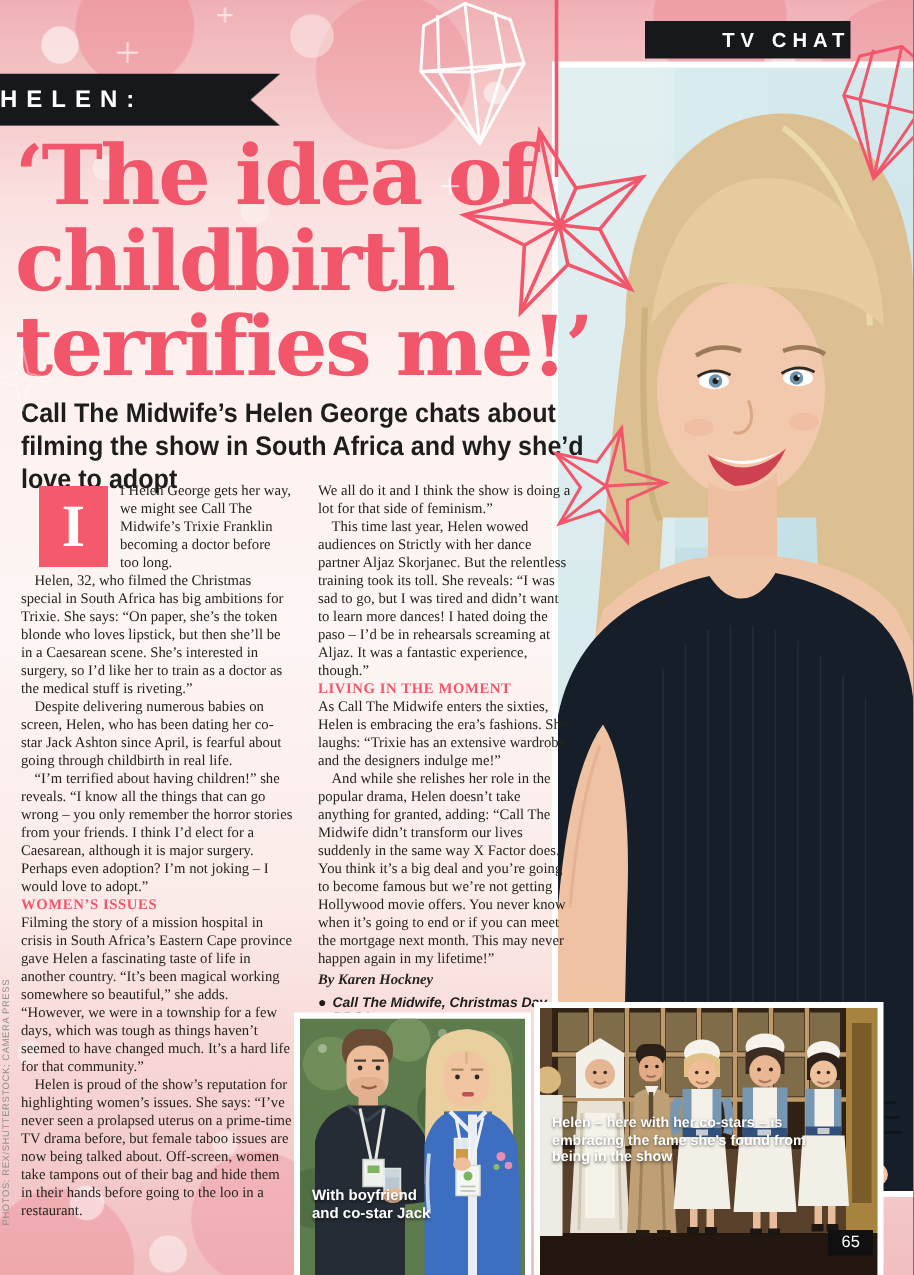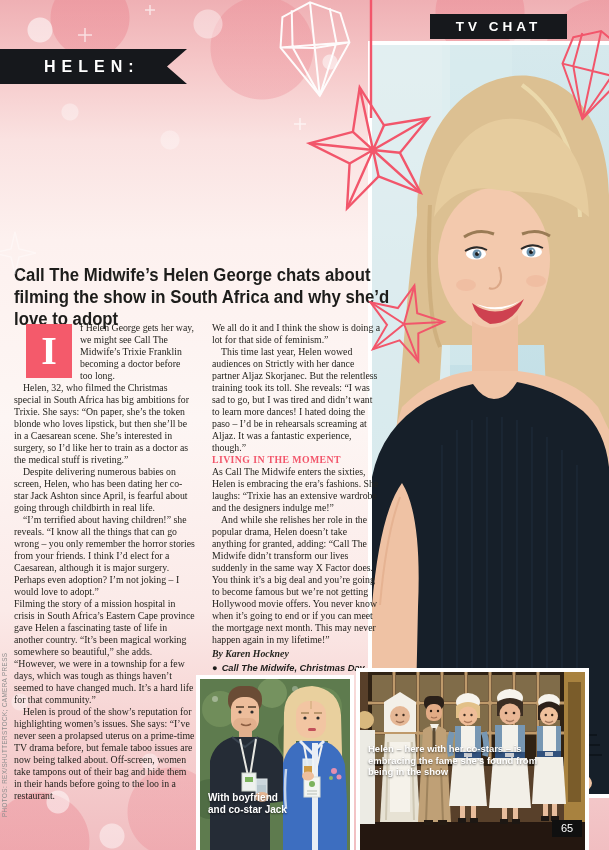--- a/index.html
+++ b/index.html
@@ -23,25 +23,25 @@
       radial-gradient(circle 9px at 150px 762px, rgba(255,255,255,.4) 0 8px, transparent 9px),
       radial-gradient(circle 13px at 112px 836px, rgba(255,255,255,.45) 0 12px, transparent 13px),
       radial-gradient(circle 9px at 20px 702px, rgba(255,255,255,.35) 0 8px, transparent 9px),
       radial-gradient(circle 50px at 40px 842px, rgba(233,115,128,.3) 0 49px, transparent 50px),
       radial-gradient(circle 45px at 172px 812px, rgba(233,115,128,.25) 0 44px, transparent 45px),
       linear-gradient(180deg,#efb0b4 0px,#f5c6c7 60px,#fae2e1 140px,#fdf1ef 240px,#fdf6f4 420px,#fbeae8 610px,#f7d6d5 710px,#f1bec1 850px);
   }
   .ribbon{
     position:absolute;left:0;top:49px;width:187px;height:35px;background:#16181c;z-index:6;
     clip-path:polygon(0 0,100% 0,calc(100% - 20px) 50%,100% 100%,0 100%);
-    color:#fff;font-weight:bold;font-size:16px;letter-spacing:6px;line-height:35px;padding-left:44px;box-sizing:border-box;
+    color:#fff;font-weight:bold;font-size:16px;letter-spacing:6px;line-height:35px;box-sizing:border-box;
   }
   .tvchat{
     position:absolute;left:430px;top:14px;width:137px;height:25px;background:#16181c;z-index:6;
-    color:#fff;font-weight:bold;font-size:13.5px;letter-spacing:4px;line-height:25px;text-align:center;
+    color:#fff;font-weight:bold;font-size:13.5px;letter-spacing:4px;line-height:25px;text-align:right;
   }
   .headline{
     position:absolute;left:10px;top:88px;width:400px;z-index:2;
     font-family:"DejaVu Serif",serif;font-weight:bold;color:#f2566b;
     font-size:55px;line-height:57px;letter-spacing:-1.5px;
   }
   .standfirst{
     position:absolute;left:14px;top:264px;width:420px;z-index:2;
     font-size:18px;line-height:22px;font-weight:bold;color:#1d1d1b;
     transform:scaleX(.93);transform-origin:left top;
@@ -138,30 +138,36 @@
 
       <ellipse cx="190" cy="738" rx="30" ry="14" fill="#eec2a2"></ellipse>
       <rect x="146" y="706" width="28" height="11" rx="2" fill="#c9ccd1" transform="rotate(-16 160 711)"></rect>
       <rect x="154" y="708" width="10" height="7" rx="1" fill="#eef1f3" transform="rotate(-16 159 711)"></rect>
     </svg>
   </div>
 
   <div class="ribbon">HELEN:</div>
   <div class="tvchat">TV CHAT</div>
 
+  <div class="headline">
+    <div>‘The idea of</div>
+    <div>childbirth</div>
+    <div>terrifies me!’</div>
+  </div>
 
   <div class="standfirst">Call The Midwife’s Helen George chats about filming the show in South Africa and why she’d love to adopt</div>
 
   <div class="cols col1">
     <p>
       <span class="dropcap">I</span><span>f Helen George gets her way, we might see Call The Midwife’s Trixie Franklin becoming a doctor before too long.</span>
     </p>
     <p class="ind">Helen, 32, who filmed the Christmas special in South Africa has big ambitions for Trixie. She says: “On paper, she’s the token blonde who loves lipstick, but then she’ll be in a Caesarean scene. She’s interested in surgery, so I’d like her to train as a doctor as the medical stuff is riveting.”</p>
     <p class="ind">Despite delivering numerous babies on screen, Helen, who has been dating her co-star Jack Ashton since April, is fearful about going through childbirth in real life.</p>
     <p class="ind">“I’m terrified about having children!” she reveals. “I know all the things that can go wrong – you only remember the horror stories from your friends. I think I’d elect for a Caesarean, although it is major surgery. Perhaps even adoption? I’m not joking – I would love to adopt.”</p>
+    <p class="sechead">WOMEN’S ISSUES</p>
     <p>Filming the story of a mission hospital in crisis in South Africa’s Eastern Cape province gave Helen a fascinating taste of life in another country. “It’s been magical working somewhere so beautiful,” she adds. “However, we were in a township for a few days, which was tough as things haven’t seemed to have changed much. It’s a hard life for that community.”</p>
     <p class="ind">Helen is proud of the show’s reputation for highlighting women’s issues. She says: “I’ve never seen a prolapsed uterus on a prime-time TV drama before, but female taboo issues are now being talked about. Off-screen, women take tampons out of their bag and hide them in their hands before going to the loo in a restaurant.</p>
   </div>
 
   <div class="cols col2">
     <p>We all do it and I think the show is doing a lot for that side of feminism.”</p>
     <p class="ind">This time last year, Helen wowed audiences on Strictly with her dance partner Aljaz Skorjanec. But the relentless training took its toll. She reveals: “I was sad to go, but I was tired and didn’t want to learn more dances! I hated doing the paso – I’d be in rehearsals screaming at Aljaz. It was a fantastic experience, though.”</p>
     <p class="sechead">LIVING IN THE MOMENT</p>
     <p>As Call The Midwife enters the sixties, Helen is embracing the era’s fashions. She laughs: “Trixie has an extensive wardrobe and the designers indulge me!”</p>
     <p class="ind">And while she relishes her role in the popular drama, Helen doesn’t take anything for granted, adding: “Call The Midwife didn’t transform our lives suddenly in the same way X Factor does. You think it’s a big deal and you’re going to become famous but we’re not getting Hollywood movie offers. You never know when it’s going to end or if you can meet the mortgage next month. This may never happen again in my lifetime!”</p>

